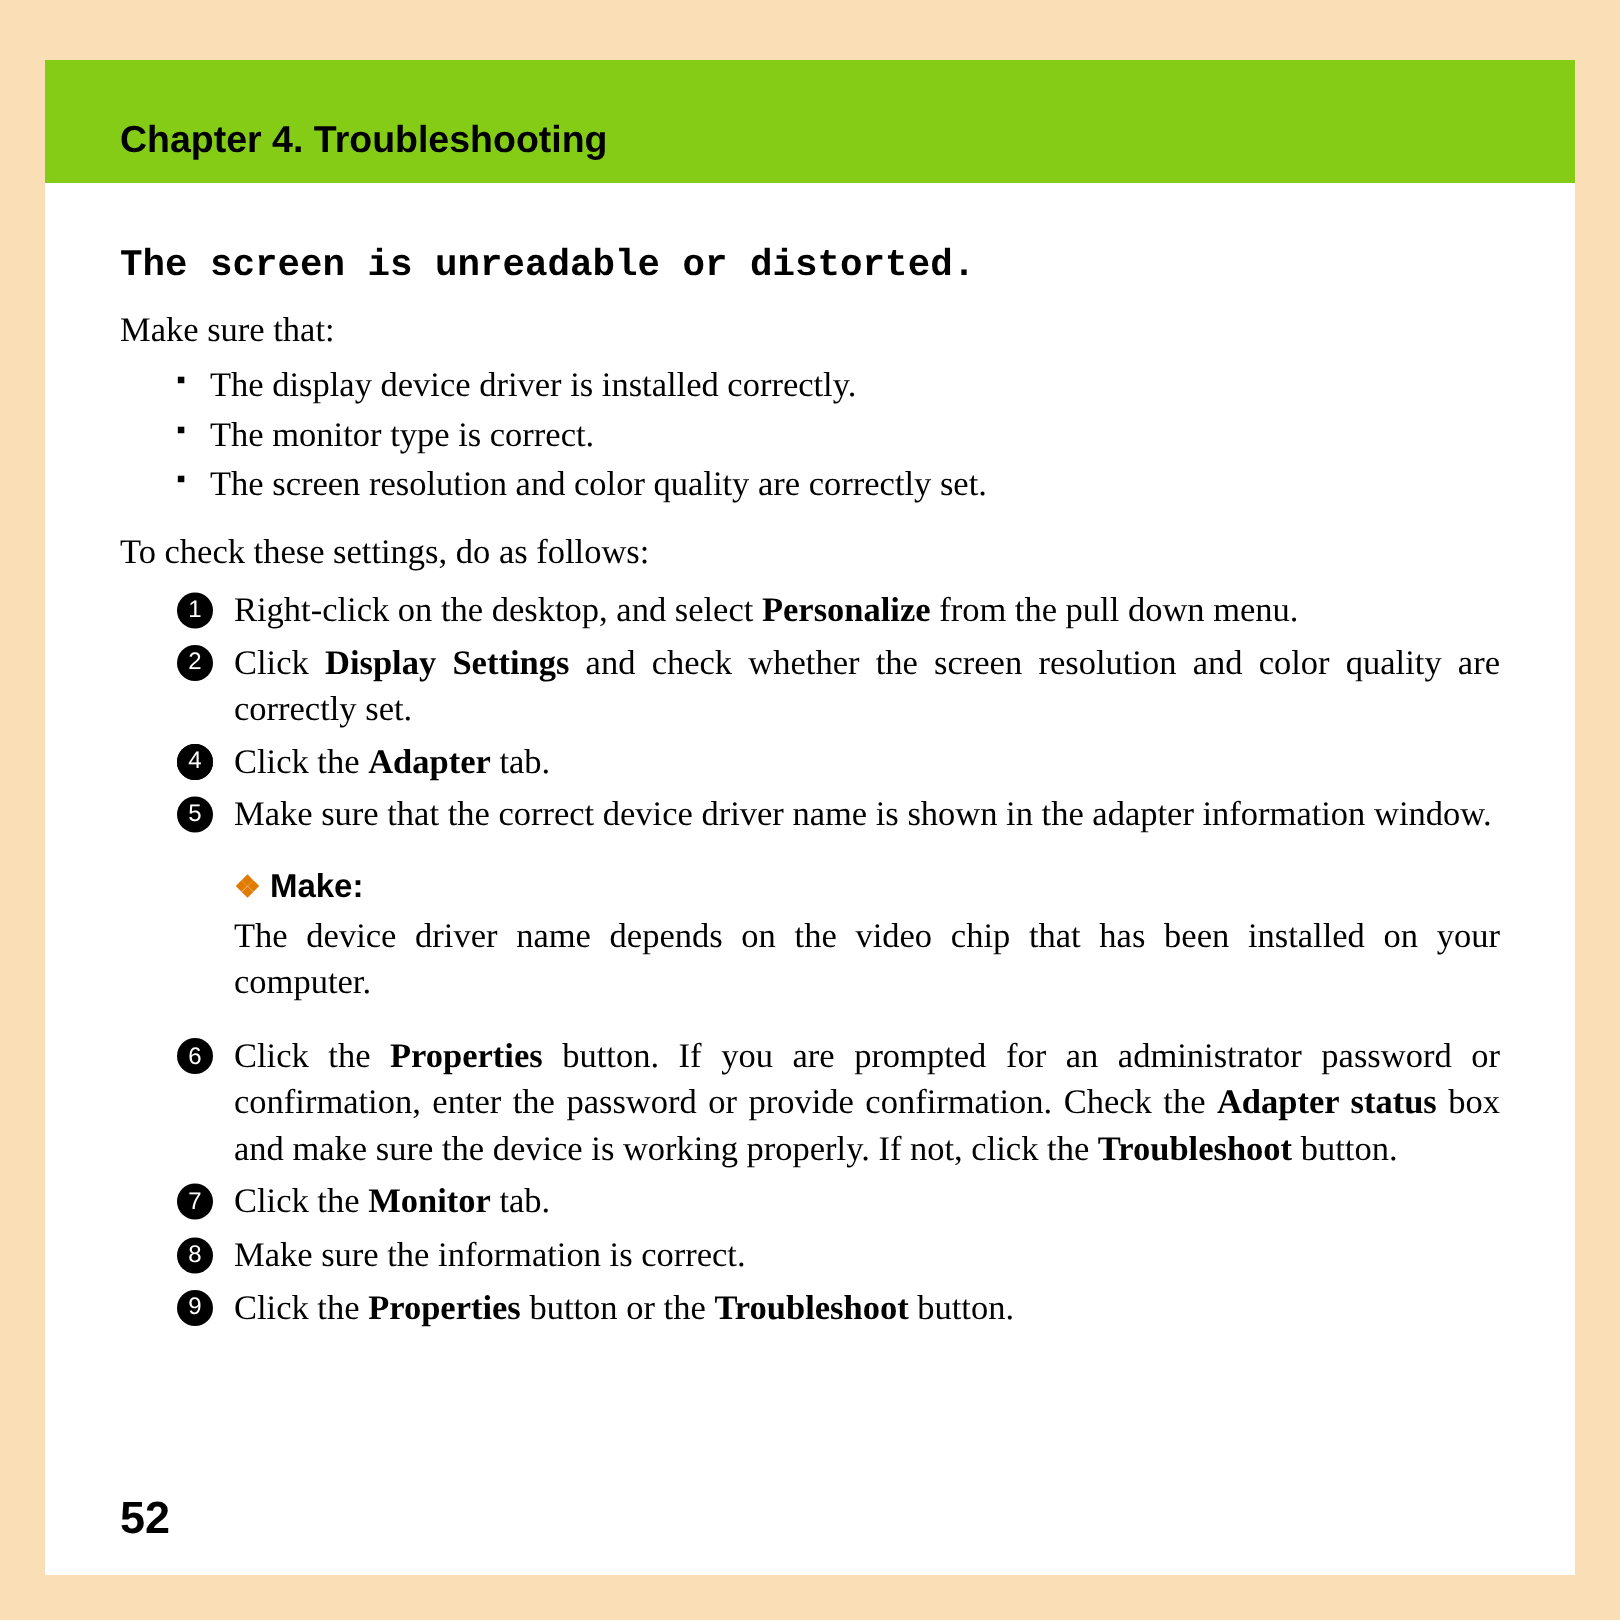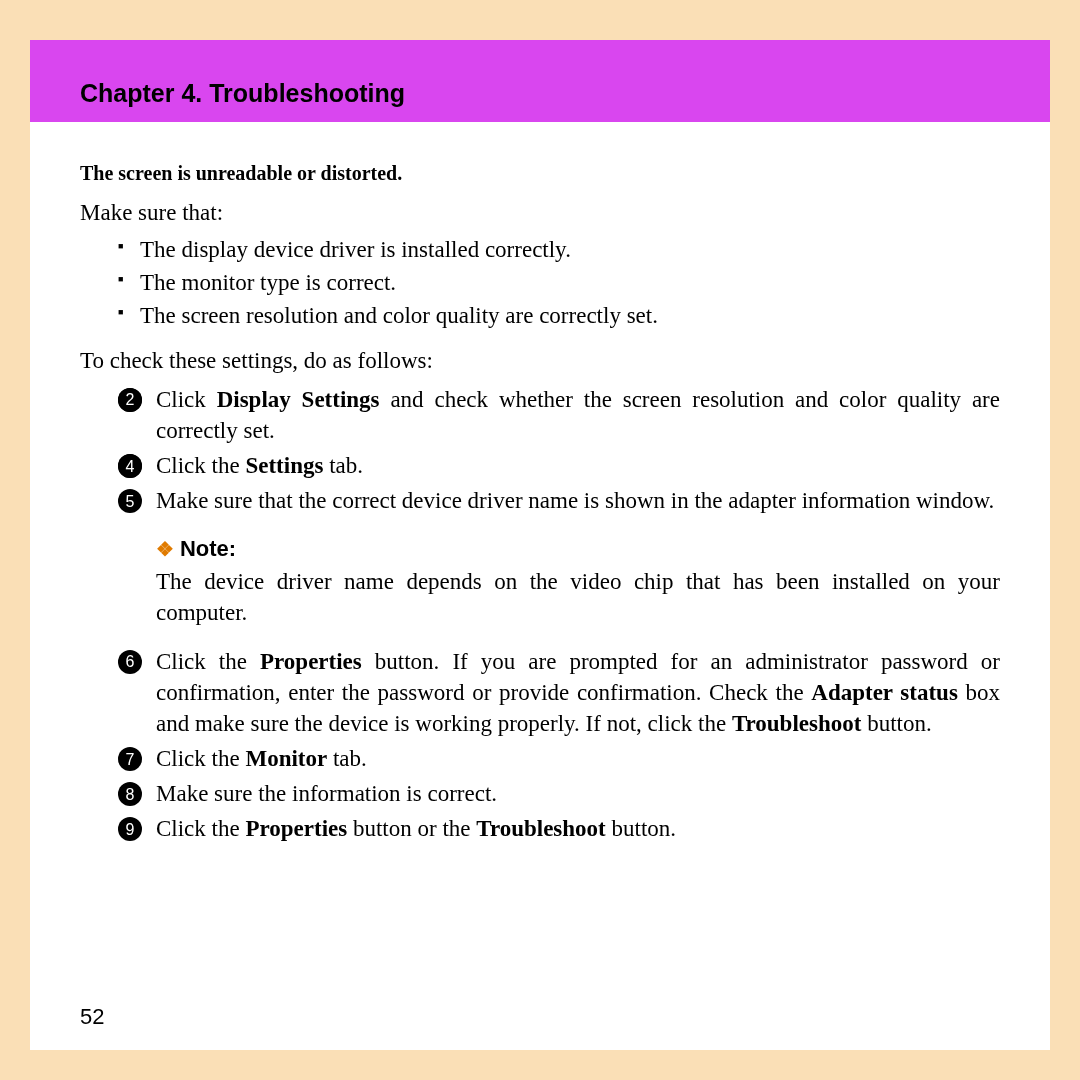--- a/index.html
+++ b/index.html
@@ -16,44 +16,44 @@
     margin: 40px 30px 30px 30px;
     background: #ffffff;
     width: 1020px;
     height: 1010px;
     box-sizing: border-box;
   }
   .header {
     position: absolute;
     top: 0; left: 0; right: 0;
     height: 82px;
-    background: #d946ef;
+    background: #84cc16;
     display: flex;
     align-items: flex-end;
     padding: 0 50px 14px 50px;
     box-sizing: border-box;
   }
   .header-title {
     font-family: Arial, Helvetica, sans-serif;
     font-weight: bold;
     font-size: 25px;
     color: #000;
   }
   .content {
     position: absolute;
     top: 82px;
     left: 0; right: 0;
     padding: 30px 50px 0 50px;
     font-size: 23px;
     line-height: 1.35;
   }
   .section-title {
-    font-family: Liberation Serif, serif;
-    font-weight: bold;
-    font-size: 20px;
+    font-family: Liberation Mono, monospace;
+    font-weight: bold;
+    font-size: 25px;
     margin: 8px 0 10px 0;
   }
   .intro {
     margin: 0 0 6px 0;
   }
   ul.square {
     list-style: none;
     margin: 0 0 8px 0;
     padding: 0 0 0 38px;
   }
@@ -120,22 +120,22 @@
   }
   b, strong {
     font-family: Georgia, 'Times New Roman', serif;
     font-weight: bold;
   }
   .pagenum {
     position: absolute;
     left: 50px;
     bottom: 20px;
     font-family: Arial, Helvetica, sans-serif;
-    font-weight: normal;
-    font-size: 22px;
+    font-weight: bold;
+    font-size: 30px;
   }
 </style>
 </head>
 <body>
 
 <div class="page">
 
   <div class="header">
     <div class="header-title">Chapter 4. Troubleshooting</div>
   </div>
@@ -150,39 +150,40 @@
       <li>The display device driver is installed correctly.</li>
       <li>The monitor type is correct.</li>
       <li>The screen resolution and color quality are correctly set.</li>
     </ul>
 
     <div class="lead">To check these settings, do as follows:</div>
 
     <ol class="numbered">
       <li>
         <span class="numcircle">1</span>
+        <span>Right-click on the desktop, and select <b>Personalize</b> from the pull down menu.</span>
       </li>
       <li>
         <span class="numcircle">2</span>
         <span>Click <b>Display Settings</b> and check whether the screen resolution and color quality are correctly set.</span>
       </li>
       <li>
         <span class="numcircle">3</span>
       </li>
       <li>
         <span class="numcircle">4</span>
-        <span>Click the <b>Settings</b> tab.</span>
+        <span>Click the <b>Adapter</b> tab.</span>
       </li>
       <li>
         <span class="numcircle">5</span>
         <span>Make sure that the correct device driver name is shown in the adapter information window.</span>
 
         <div class="note-block">
           <div class="note-head">
-            <span class="note-icon">❖</span><span>Note:</span>
+            <span class="note-icon">❖</span><span>Make:</span>
           </div>
           <div class="note-body">The device driver name depends on the video chip that has been installed on your computer.</div>
         </div>
       </li>
     </ol>
 
     <ol class="numbered">
       <li>
         <span class="numcircle">6</span>
         <span>Click the <b>Properties</b> button. If you are prompted for an administrator password or confirmation, enter the password or provide confirmation. Check the <b>Adapter status</b> box and make sure the device is working properly. If not, click the <b>Troubleshoot</b> button.</span>

